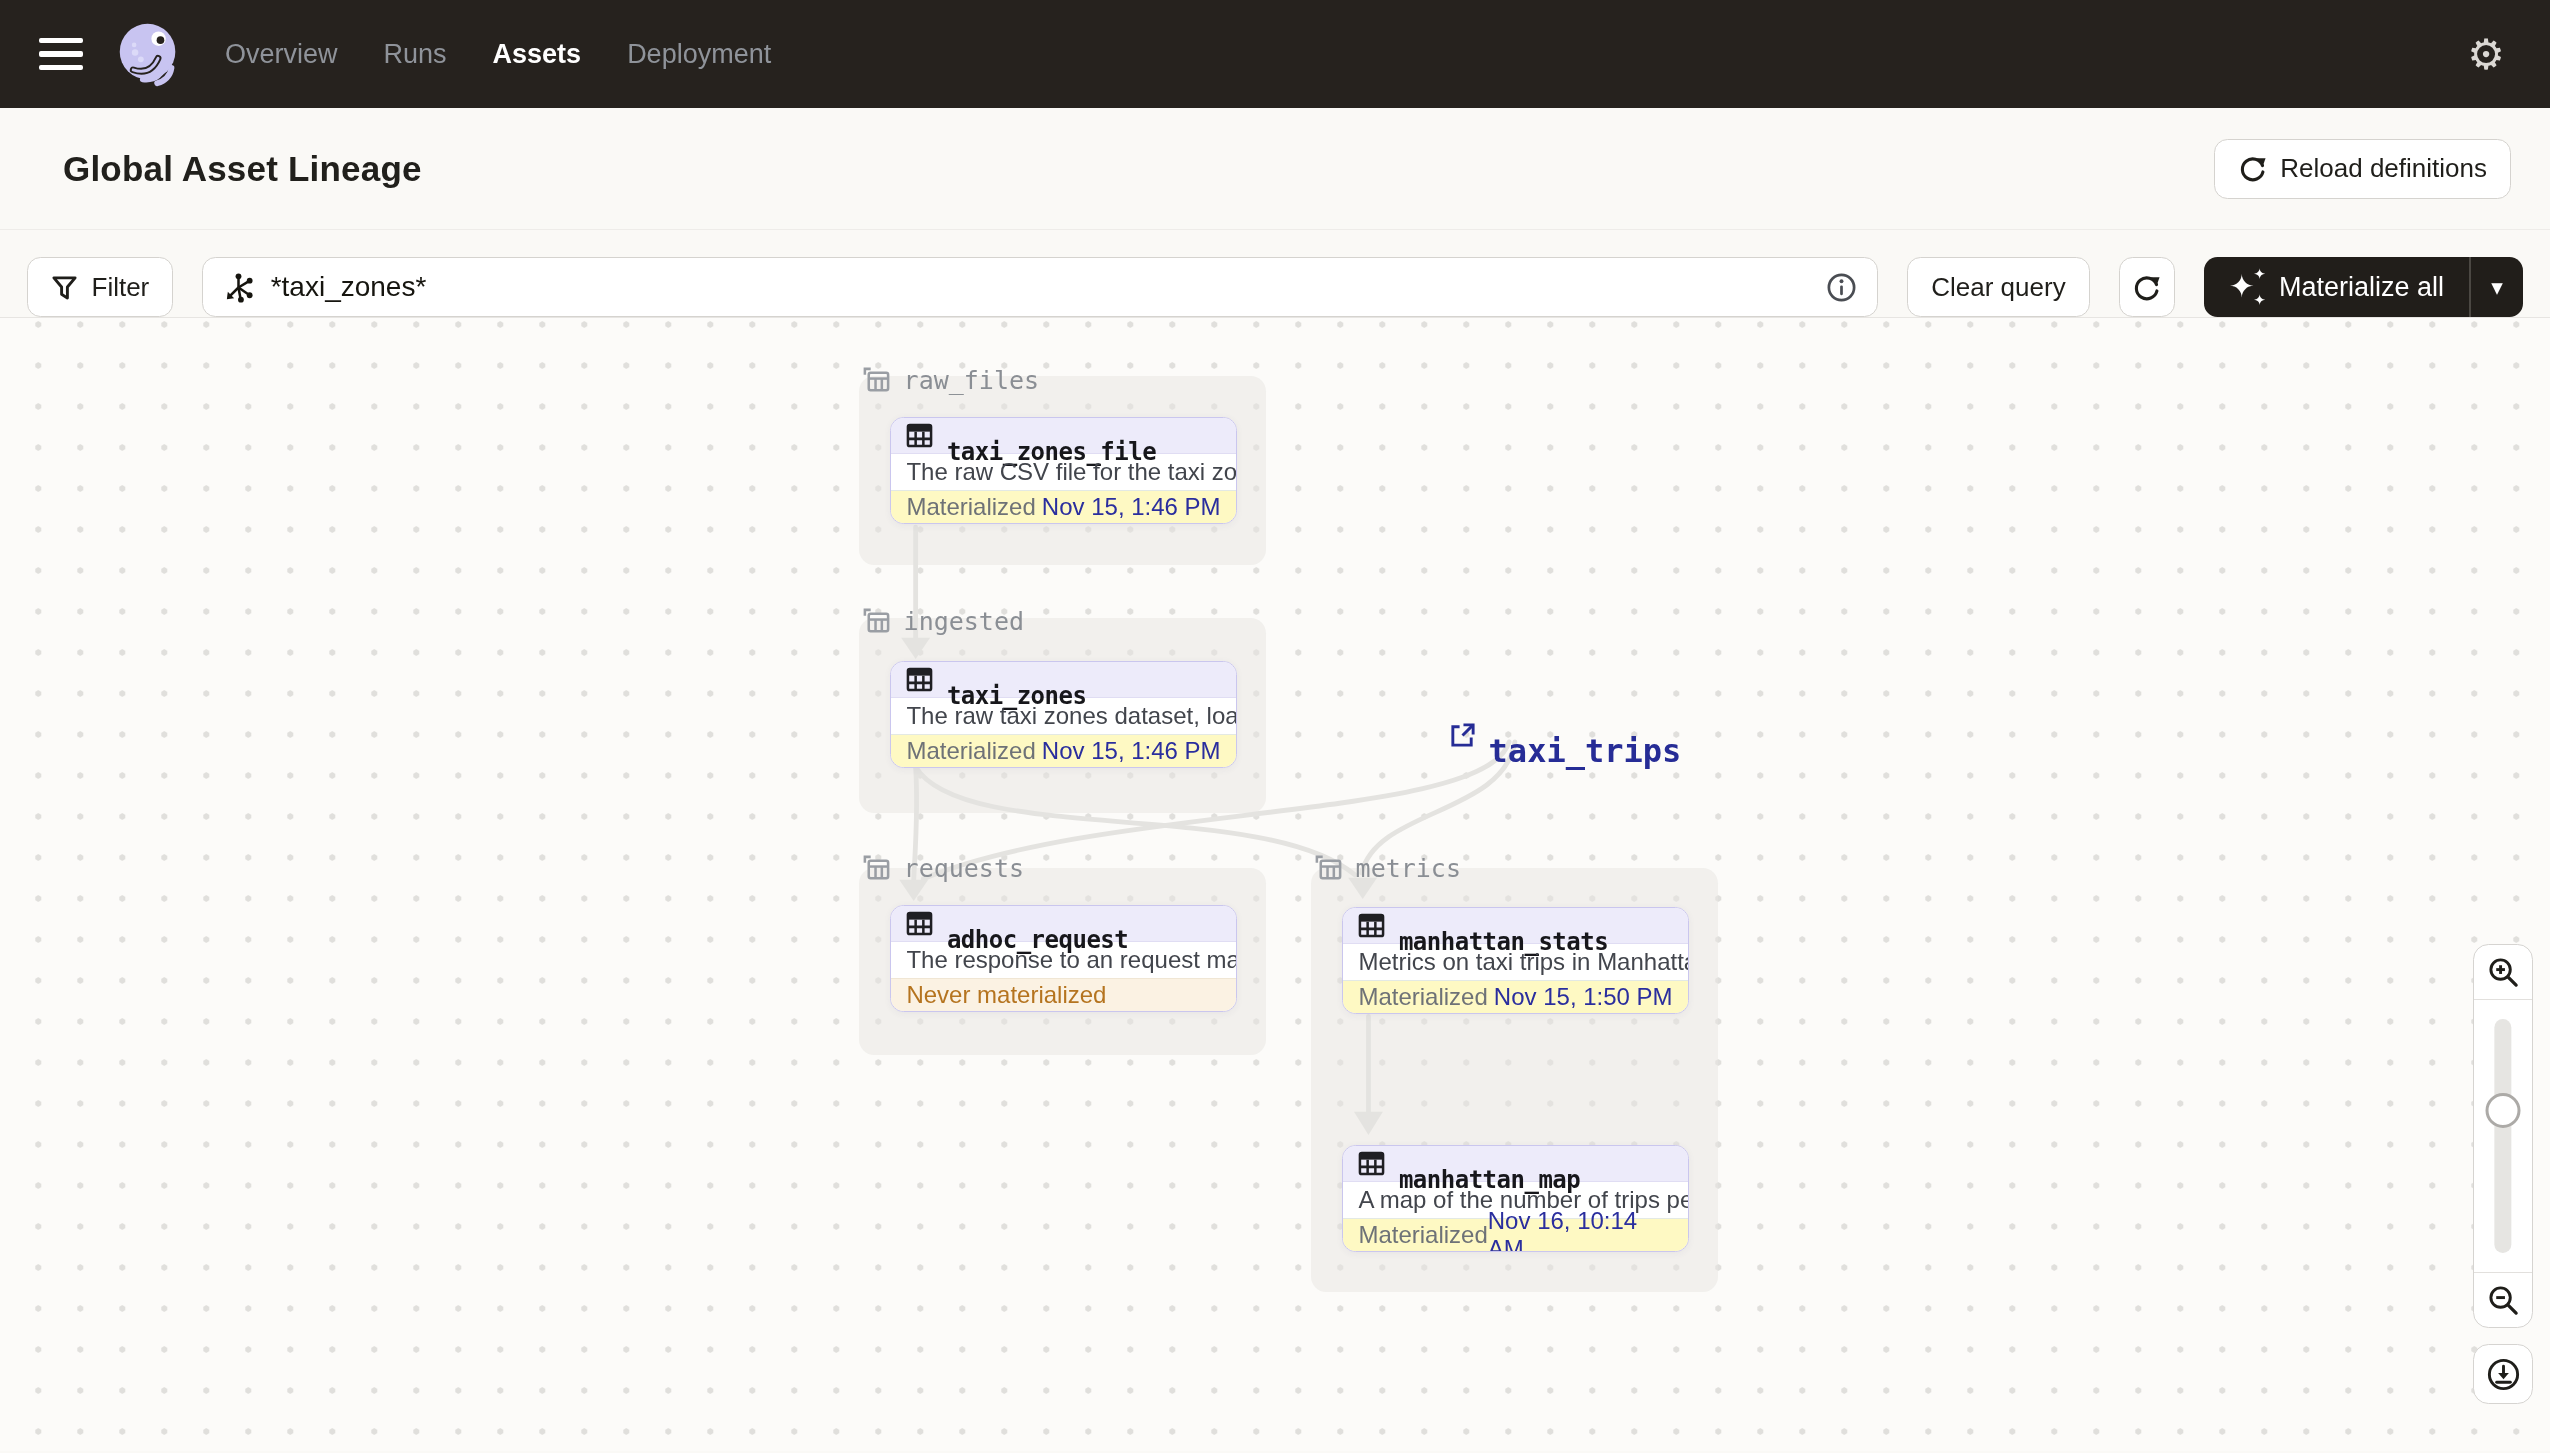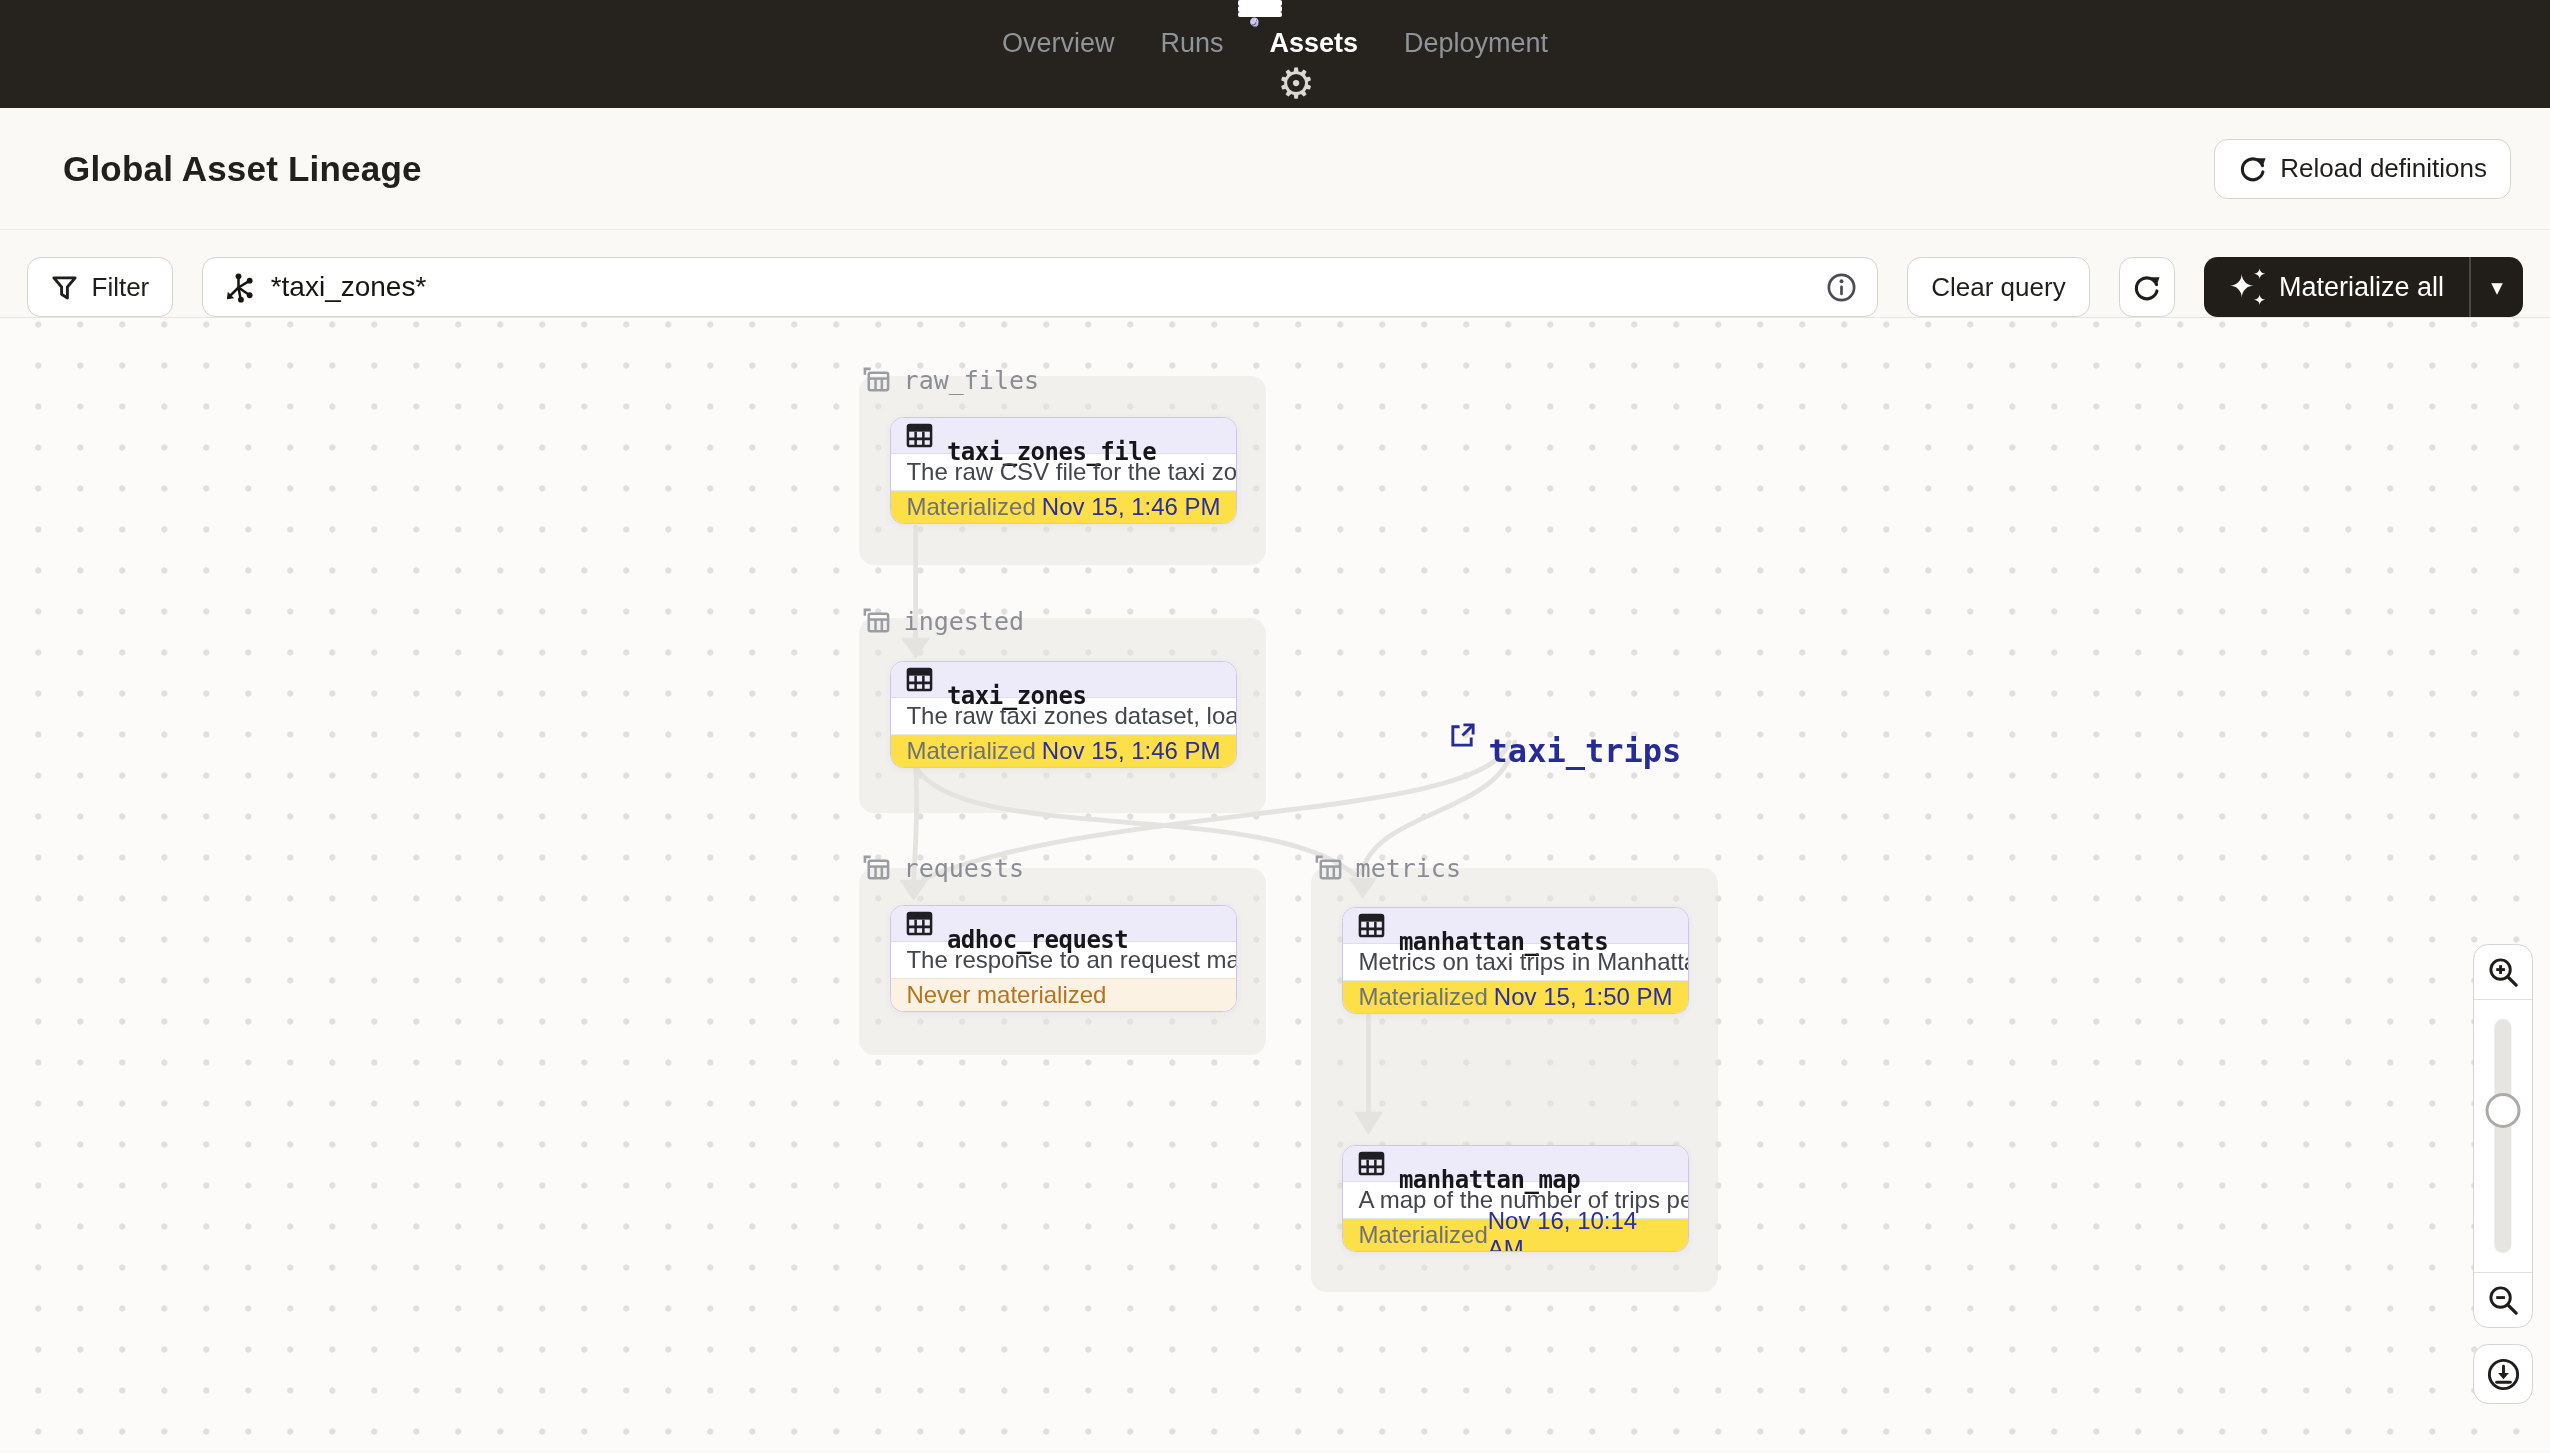--- a/index.html
+++ b/index.html
@@ -1,21 +1,21 @@
 <!DOCTYPE html>
 <html><head>
 <meta charset="utf-8">
 <style>
   * { margin:0; padding:0; box-sizing:border-box; }
   html,body { width:2550px; height:1453px; overflow:hidden; }
   body { font-family:"Liberation Sans", sans-serif; background:#FAF9F6; color:#21201C; }
   .mono { font-family:"DejaVu Sans Mono", monospace;margin-top:32px; }
 
   
-  .navbar { height:108px; background:#26221E; display:flex; align-items:center; padding:0 39px;flex-direction:column; }
+  .navbar { height:108px; background:#26221E; display:flex; align-items:center; padding:0 39px; }
   .hamburger { width:44px; height:33px; display:flex; flex-direction:column; justify-content:space-between; cursor:pointer; margin-right:31px; }
   .hamburger span { display:block; height:5.8px; background:#FFFFFF; border-radius:1.9px; }
   .logo { width:69px; height:69px; margin-right:42px; }
   .nav-links { display:flex; align-items:center; gap:46px; }
   .nav-link { font-size:27px; color:#8F939A; cursor:pointer; }
   .nav-link.active { color:#FFFFFF; font-weight:bold; }
   .nav-spacer { flex:1; }
   .search-pill { width:310px; height:56px; background:#3B3732; border-radius:28px; display:flex; align-items:center; cursor:text; overflow:hidden; }
   .search-iconwrap { width:56px; height:56px; border-radius:50%; background:#2C2925; display:flex; align-items:center; justify-content:center; flex:0 0 auto; }
   .search-placeholder { font-size:27px; color:#ACB0B5; margin-left:13.5px; flex:1; }
@@ -46,21 +46,21 @@
     background-image: radial-gradient(circle, #E0DFDC 2.9px, transparent 3.4px);
     background-size: 42px 41px; background-position: 17.3px 27px; }
   .group-box { position:absolute; background:rgba(232,230,226,0.5); border-radius:15.4px; }
   .group-label { position:absolute; display:flex; align-items:center; gap:11.6px; font-size:25px; color:#8A8E94; cursor:default; }
   .edges { position:absolute; left:0; top:0; pointer-events:none; }
 
   .node { position:absolute; width:347px; border:1.9px solid #CAC6EE; border-radius:13.5px; background:#FFFFFF; overflow:hidden; cursor:pointer; box-shadow:0 1.9px 7.7px rgba(60,60,90,0.05); }
   .node-header { display:flex; align-items:center; gap:13.5px; height:36px; background:#EDEBFA; padding:0 15.4px; border-bottom:1.9px solid #E0DDF3; }
   .node-name { font-size:24px; font-weight:bold; color:#17171B; letter-spacing:-0.5px; }
   .node-desc { height:36px; display:flex; align-items:center; padding:0 15.4px; font-size:24px; color:#42454C; white-space:nowrap; overflow:hidden; }
-  .node-footer { height:33px; display:flex; align-items:center; justify-content:space-between; padding:0 15.4px; font-size:24px; border-top:1.9px solid #E3E9E4; background:#fde047; }
+  .node-footer { height:33px; display:flex; align-items:center; justify-content:space-between; padding:0 15.4px; font-size:24px; border-top:1.9px solid #E3E9E4; background:#fef9c3; }
   .node-footer.never { background:#FBF2E3; border-top-color:#F0E6D4; }
   .f-status { color:#6E7277; }
   .node-footer.never .f-status { color:#B5741F; }
   .f-time { color:#2A2E9E; }
 
   .external-asset { position:absolute; display:flex; align-items:center; gap:11.6px; cursor:pointer; }
   .external-asset .name { font-size:32px; font-weight:bold; color:#262C96; }
 
   
   .zoom-column { position:absolute; left:2473px; top:626px; width:60px; height:384px; background:#FFFFFF; border:1.9px solid #D6D4D1; border-radius:15.4px; display:flex; flex-direction:column; }

